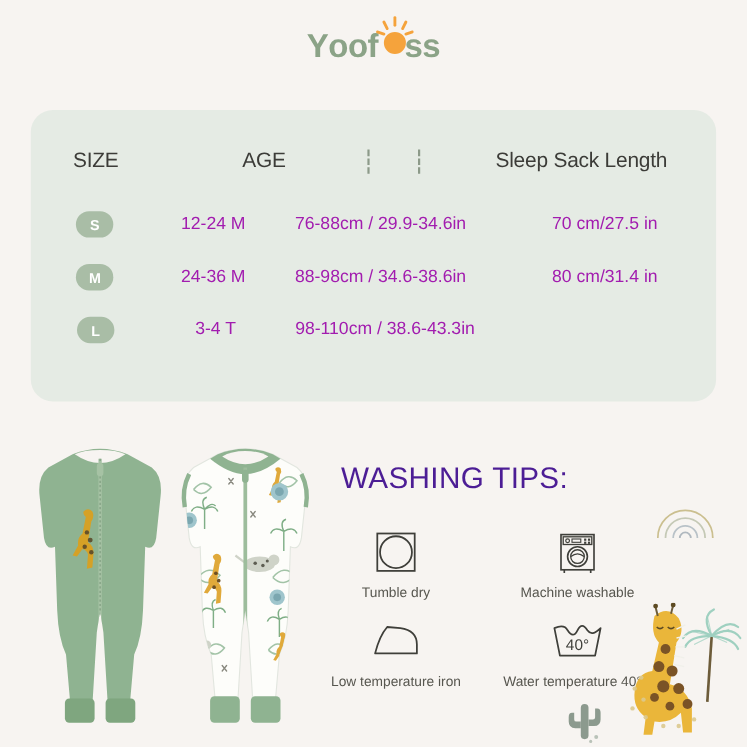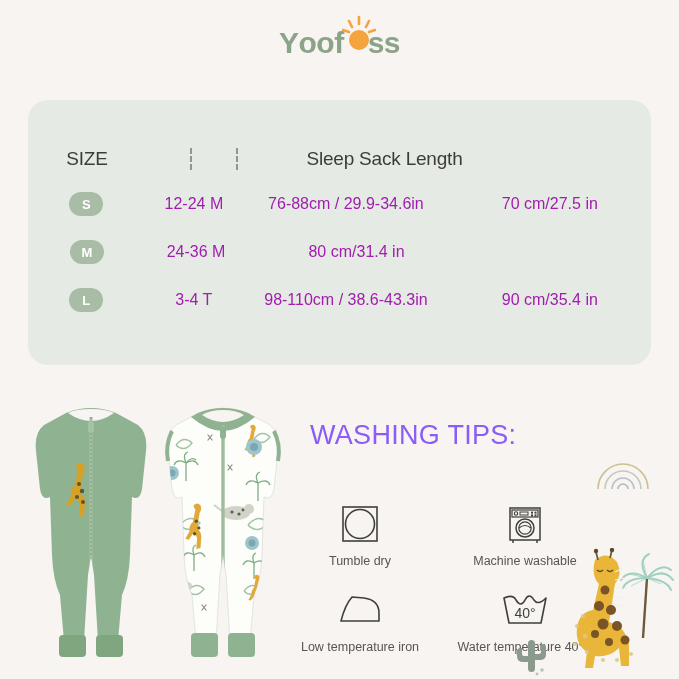--- a/index.html
+++ b/index.html
@@ -32,21 +32,21 @@
 
   
   .size-panel {
     position: absolute; left: 28px; top: 100px;
     width: 623px; height: 265px;
     background: #e5ebe4; border-radius: 20px;
   }
   .size-table { width: 100%; height: 100%; position: relative; }
 
   .thead {
-    position: absolute; top: 48px; left: 0; width: 100%;
+    position: absolute; top: 36px; left: 0; width: 100%;
     display: flex; align-items: flex-start; gap: 44px;
   }
   .thead .cell {
     font-size: 19px; color: #3c3c38; font-weight: 400;
     letter-spacing: -0.2px; white-space: nowrap;
   }
   .c-size  { width: 118px; text-align: center; }
   .c-age   { width: 100px; text-align: center; }
   .c-height{ width: 200px; text-align: center; }
   .c-len   { width: 205px; text-align: center; }
@@ -74,26 +74,26 @@
 
   
   .products { position: absolute; left: 18px; top: 405px; width: 280px; height: 265px; }
   .sack { position: absolute; top: 0; }
   .sack-1 { left: 8px; }
   .sack-2 { left: 140px; }
 
   
   .wash-title {
     position: absolute; left: 310px; top: 420px;
-    font-size: 27px; color: #8b5cf6; letter-spacing: 0.3px;
+    font-size: 27px; color: #4c1d95; letter-spacing: 0.3px;
   }
   .tips-grid {
-    position: absolute; left: 285px; top: 500px;
+    position: absolute; left: 285px; top: 478px;
     width: 330px;
-    display: grid; grid-template-columns: 150px 180px; row-gap: 18px;
+    display: grid; grid-template-columns: 150px 180px; row-gap: 13px;
   }
   .tip { display: flex; flex-direction: column; align-items: center; }
   .tip .icon { height: 48px; display: flex; align-items: center; justify-content: center; }
   .tip .lbl {
     font-size: 12.5px; color: #57564f; margin-top: 6px; white-space: nowrap;
   }
 
   
   .decor { position: absolute; }
   .rainbow { left: 592px; top: 437px; }
@@ -124,20 +124,21 @@
       </span>
       <span>ss</span>
     </div>
   </div>
 
   <div class="size-panel">
     <div class="size-table">
 
       <div class="thead">
         <div class="cell c-size">SIZE</div>
+        <div class="cell c-age">AGE</div>
         <div class="vdash"></div>
         <div class="vdash"></div>
         <div class="cell c-len">Sleep Sack Length</div>
       </div>
 
       <div class="trow" style="top:92px">
         <div class="badge-cell">
           <span class="badge">S</span>
         </div>
         <div class="cell c-age">12-24 M</div>
@@ -146,33 +147,33 @@
         <div class="spacer-dash"></div>
         <div class="cell c-len">70 cm/27.5 in</div>
       </div>
 
       <div class="trow" style="top:140px">
         <div class="badge-cell">
           <span class="badge">M</span>
         </div>
         <div class="cell c-age">24-36 M</div>
         <div class="spacer-dash"></div>
+        <div class="cell c-height">88-98cm / 34.6-38.6in</div>
         <div class="spacer-dash"></div>
         <div class="cell c-len">80 cm/31.4 in</div>
       </div>
 
       <div class="trow" style="top:188px">
         <div class="badge-cell">
           <span class="badge">L</span>
         </div>
         <div class="cell c-age">3-4 T</div>
         <div class="spacer-dash"></div>
         <div class="cell c-height">98-110cm / 38.6-43.3in</div>
         <div class="spacer-dash"></div>
-        <div class="cell c-len">90 cm/35.4 in</div>
       </div>
 
     </div>
   </div>
 
   <div class="products">
 
     <svg class="sack sack-1" width="130" height="260" viewBox="0 0 130 260">
       <defs>
         <clipPath id="bodyClip1">

